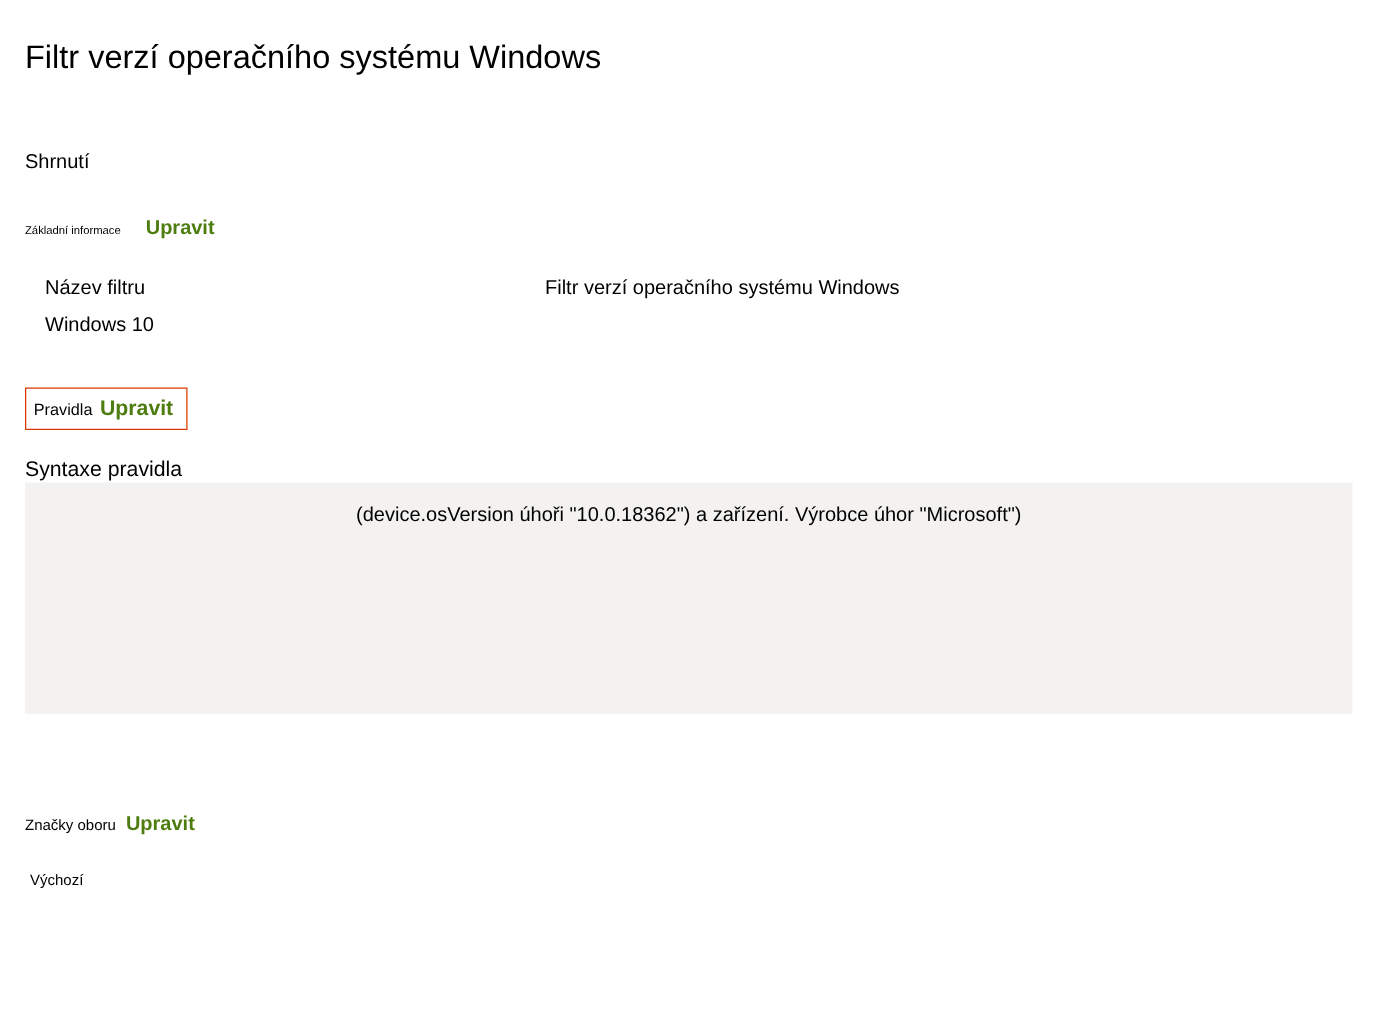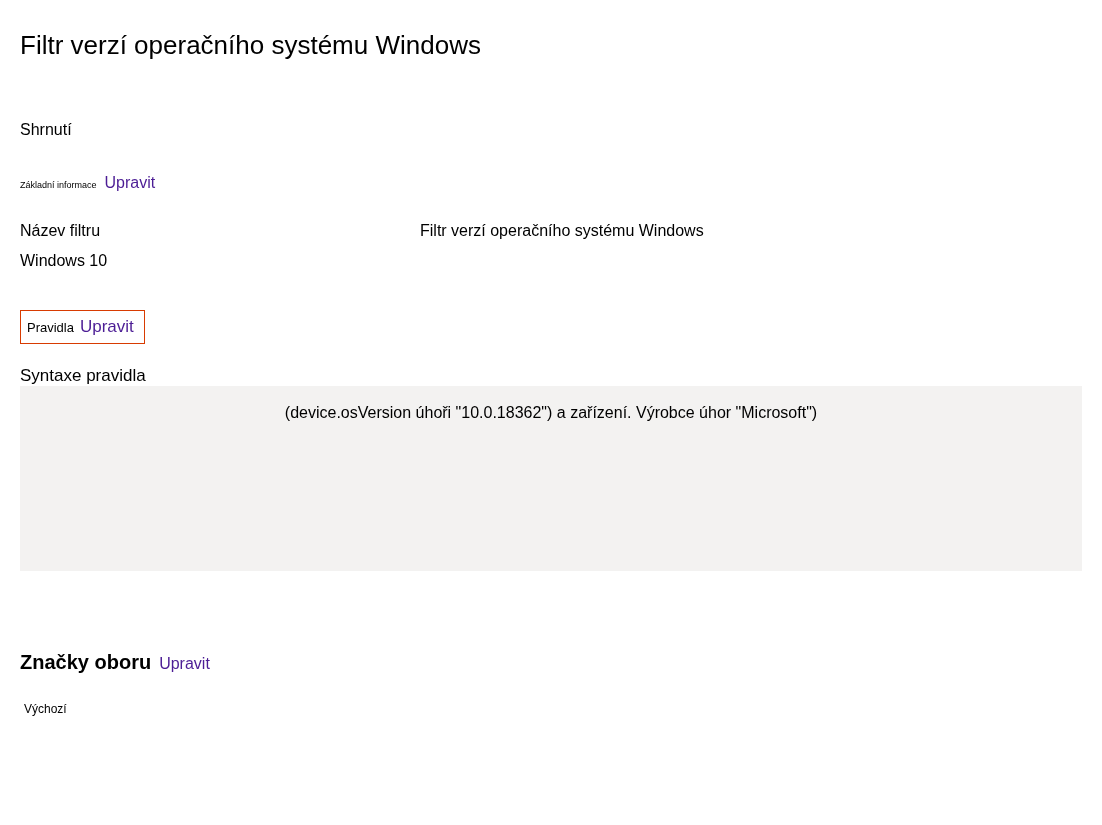--- a/index.html
+++ b/index.html
@@ -26,35 +26,36 @@
       margin-bottom: 35px;
     }
     .section-row {
       display: flex;
       align-items: baseline;
       margin-bottom: 30px;
     }
     .section-label-small {
       font-size: 9px;
       font-weight: 400;
-      margin-right: 8px;
+      margin-right: 20px;
     }
     .section-label-medium {
       font-size: 13px;
       font-weight: 400;
       margin-right: 6px;
     }
     .edit-link {
       font-size: 16px;
-      font-weight: 400;
+      font-weight: 700;
       cursor: pointer;
-      color: #4c1d95;
+      color: #4d7c0f;
     }
     .info-table {
       margin-bottom: 40px;
+      margin-left: 16px;
     }
     .info-row {
       display: flex;
       margin-bottom: 12px;
     }
     .info-label {
       width: 400px;
       font-size: 16px;
       font-weight: 400;
       color: #000;
@@ -90,22 +91,22 @@
       font-size: 16px;
       font-weight: 400;
       margin-bottom: 80px;
     }
     .scope-row {
       display: flex;
       align-items: baseline;
       margin-bottom: 28px;
     }
     .scope-label {
-      font-size: 20px;
-      font-weight: 700;
+      font-size: 12px;
+      font-weight: 400;
       margin-right: 8px;
     }
     .scope-value {
       font-size: 12px;
       font-weight: 400;
       margin-left: 4px;
     }
   </style>
 </head>
 <body>

